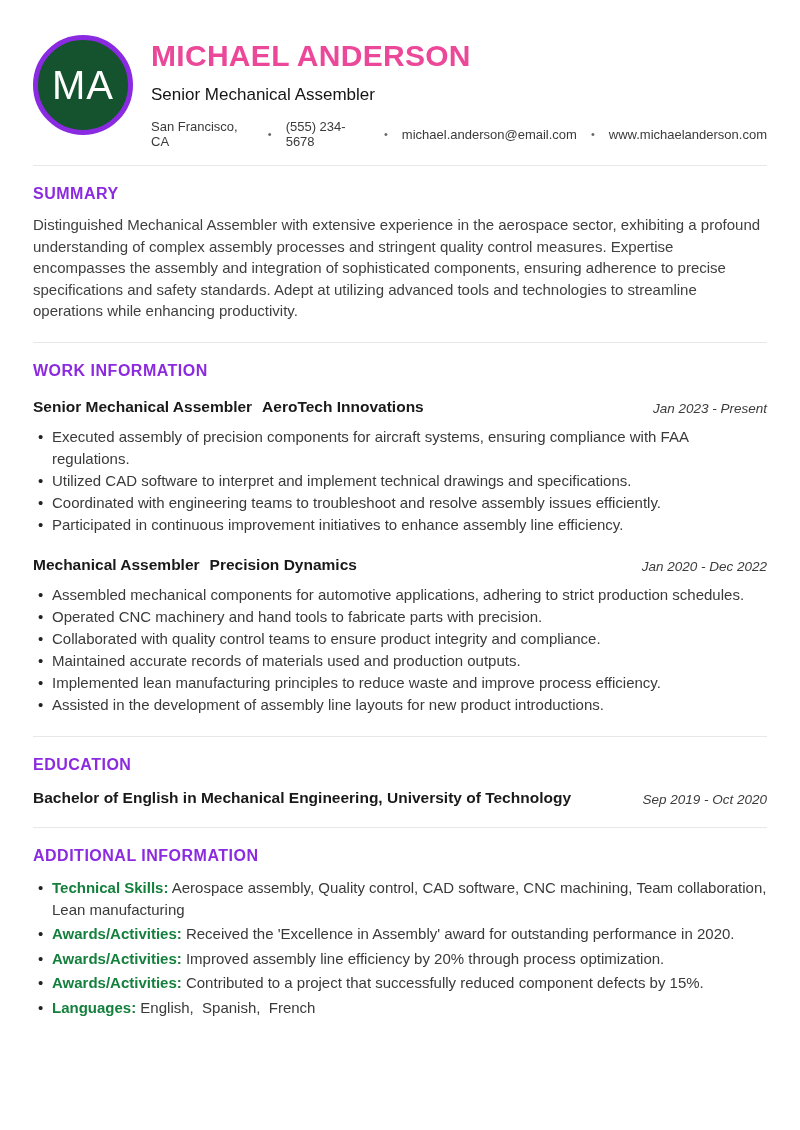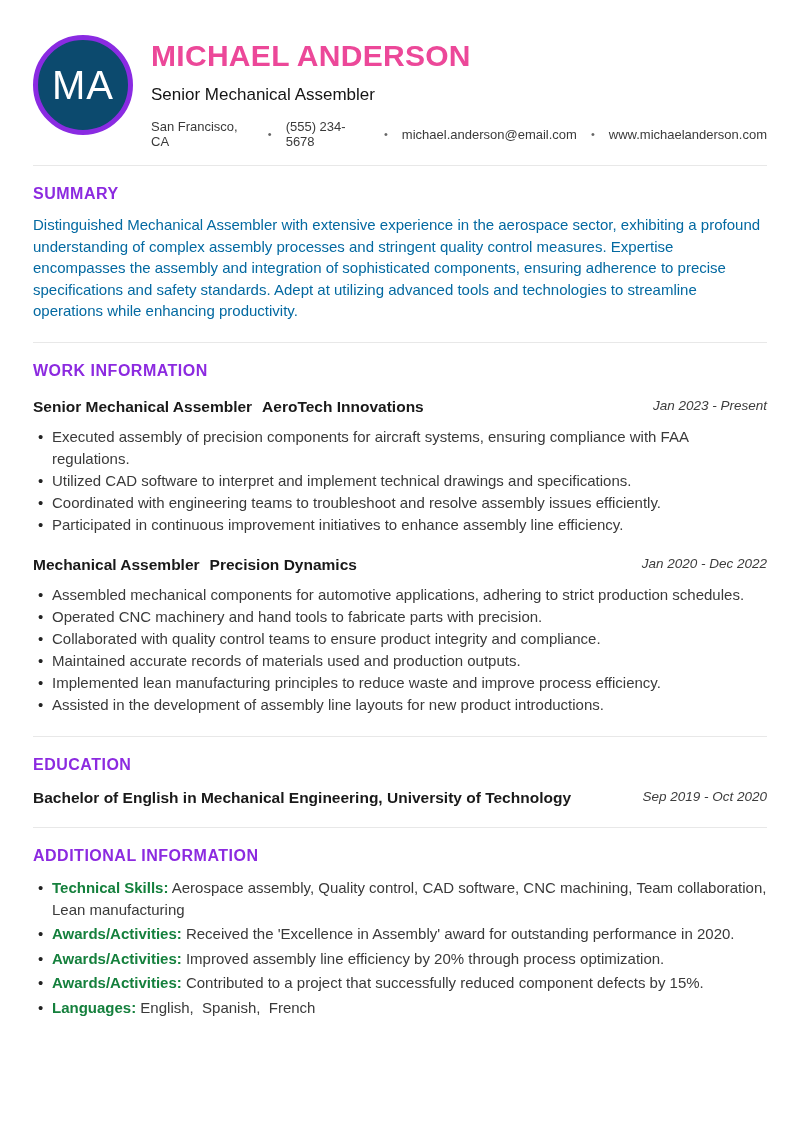--- a/index.html
+++ b/index.html
@@ -10,21 +10,21 @@
     font-family: "Liberation Sans", sans-serif;
     color: #333;
   }
   .page { width: 800px; height: 1130px; padding: 0 33px; overflow: hidden; }
 
   
   .header { display: flex; padding-top: 35px; }
   .avatar {
     width: 100px; height: 100px; flex: 0 0 100px;
     border-radius: 50%;
-    background: #0c4a6e;
+    background: #14532d;
     border: 5px solid #8a2be2;
     display: flex; align-items: center; justify-content: center;
     color: #ffffff; font-size: 40px; font-weight: 500; letter-spacing: 1px;
   }
   .header-text { margin-left: 18px; padding-top: 4px; }
   .name {
     margin: 0; font-size: 30px; line-height: 34px;
     font-weight: 800; letter-spacing: 0.3px;
     color: #ec4899;
   }
@@ -38,25 +38,25 @@
   .divider.mid { margin-top: 20px; }
   .section-heading {
     margin: 19px 0 0;
     font-size: 16px; font-weight: 700; letter-spacing: 0.5px;
     color: #8c2ae0;
   }
 
   
   .summary-text {
     margin: 11px 0 0;
-    font-size: 15px; line-height: 21.5px; color: #0369a1;
+    font-size: 15px; line-height: 21.5px; color: #404040;
   }
 
   
-  .entry-header { display: flex; justify-content: space-between; align-items: flex-start; margin-top: 18px; }
+  .entry-header { display: flex; justify-content: space-between; align-items: flex-end; margin-top: 18px; }
   .entry-title { font-size: 15.5px; font-weight: 700; color: #191919; }
   .entry-company { margin-left: 10px; }
   .entry-dates { font-size: 13.5px; font-style: italic; color: #3c3c3c; white-space: nowrap; }
   .job2 { margin-top: 20px; }
 
   ul.bullets { list-style: none; margin: 10px 0 0; padding: 0; }
   ul.bullets li {
     position: relative; padding-left: 19px;
     font-size: 15px; line-height: 22px; color: #3a3a3a;
   }

